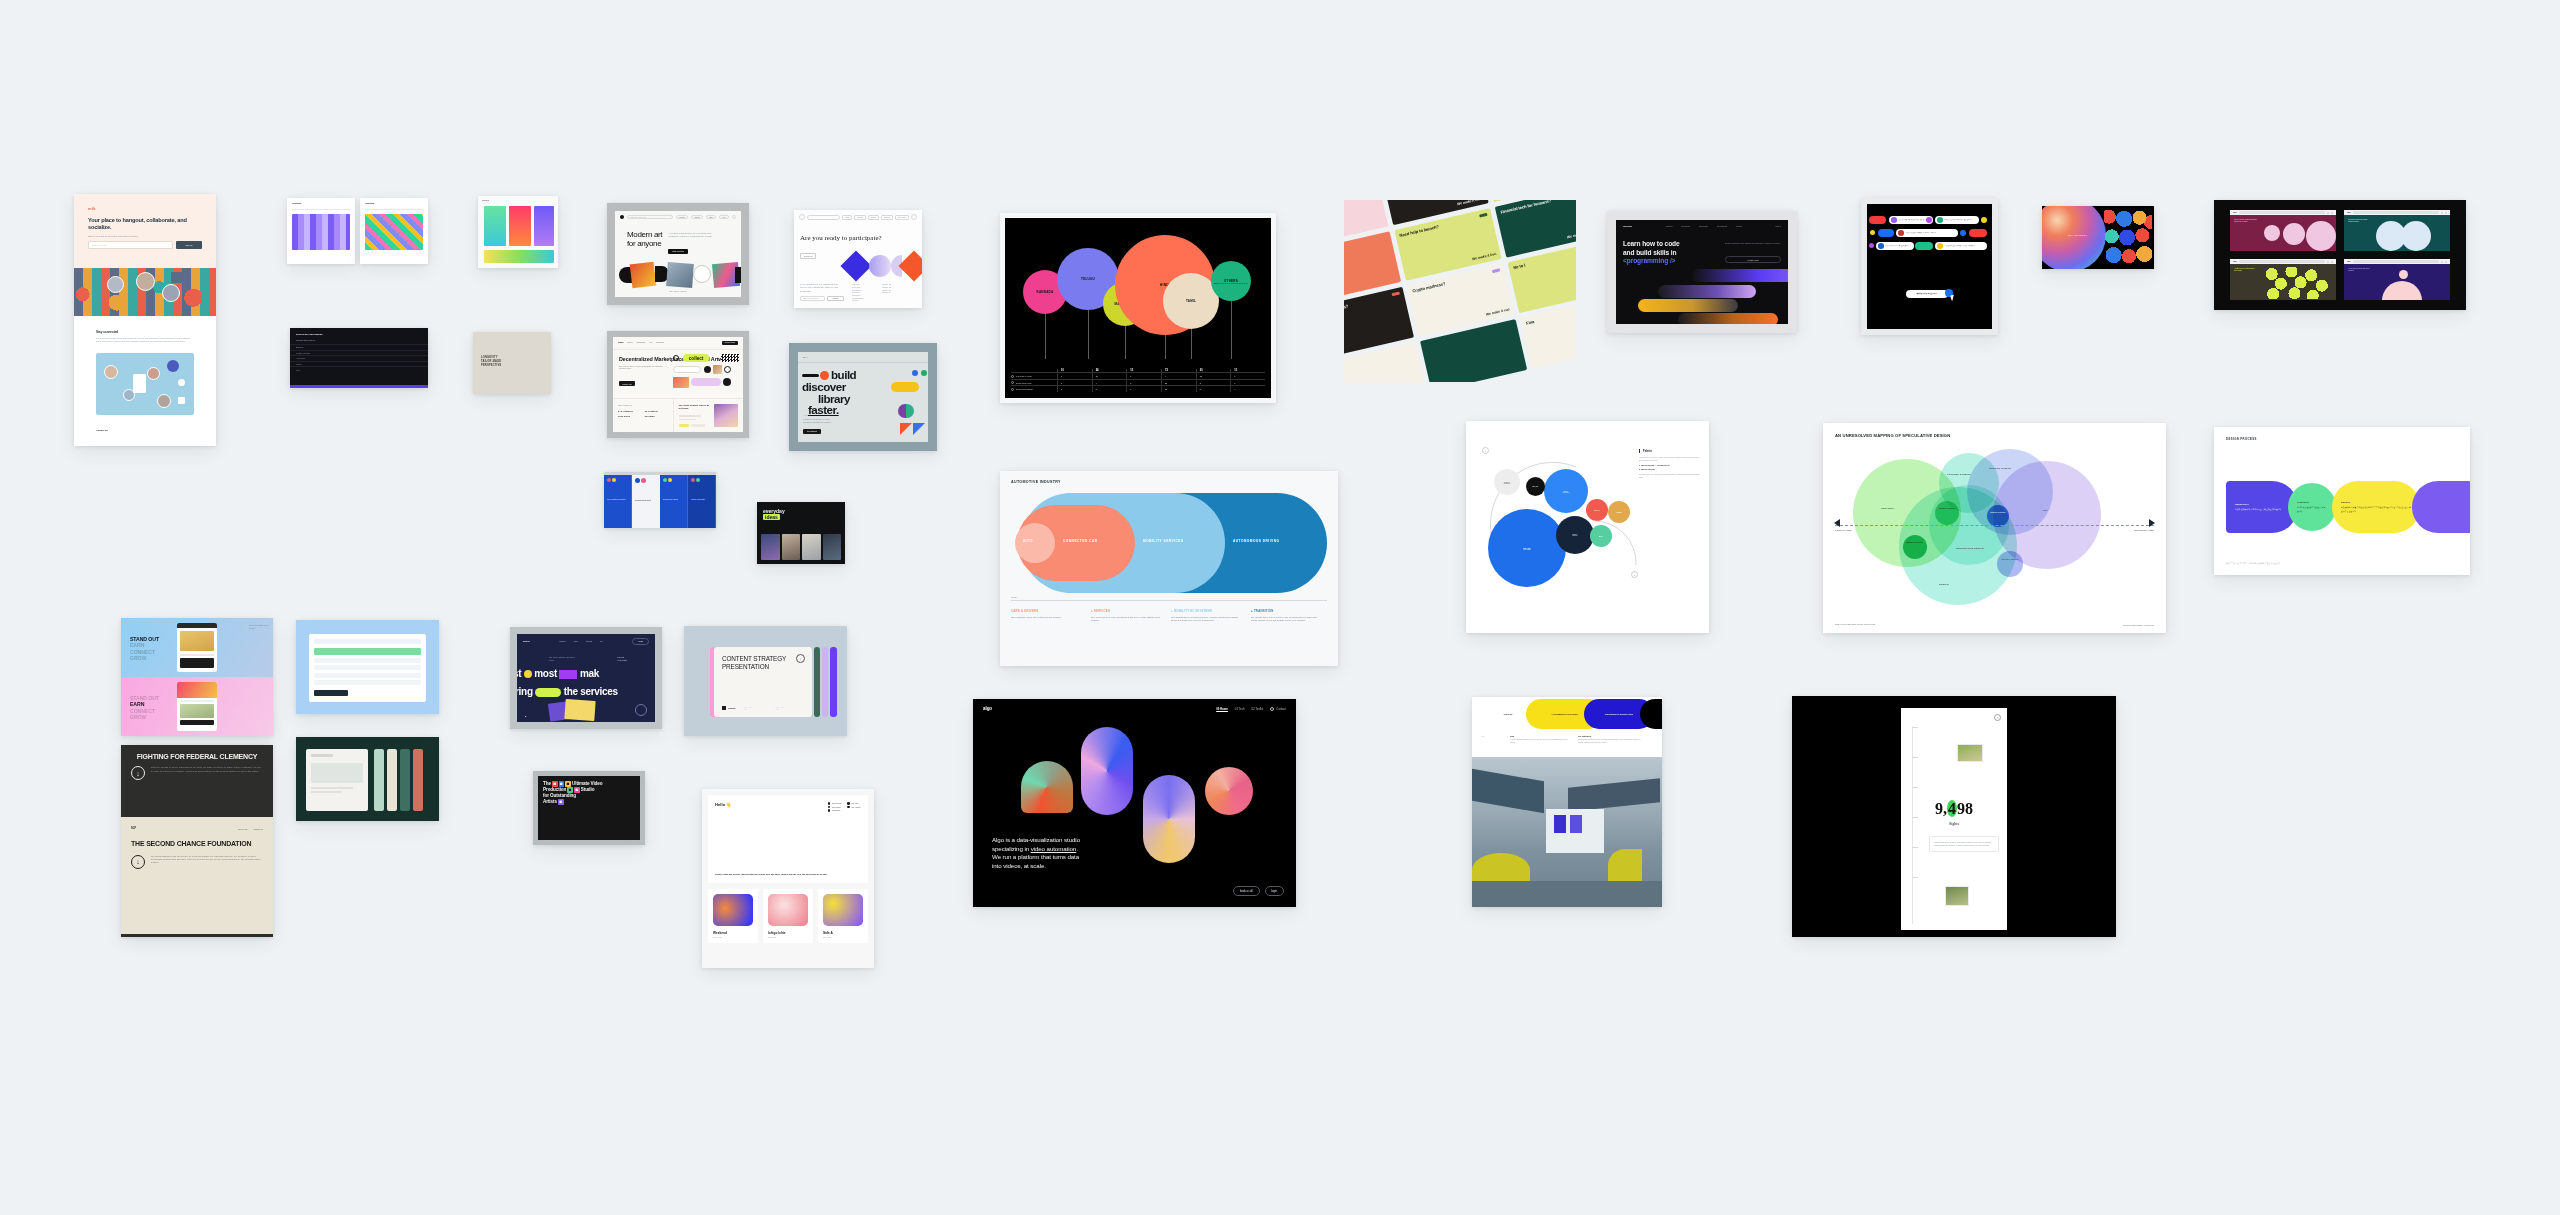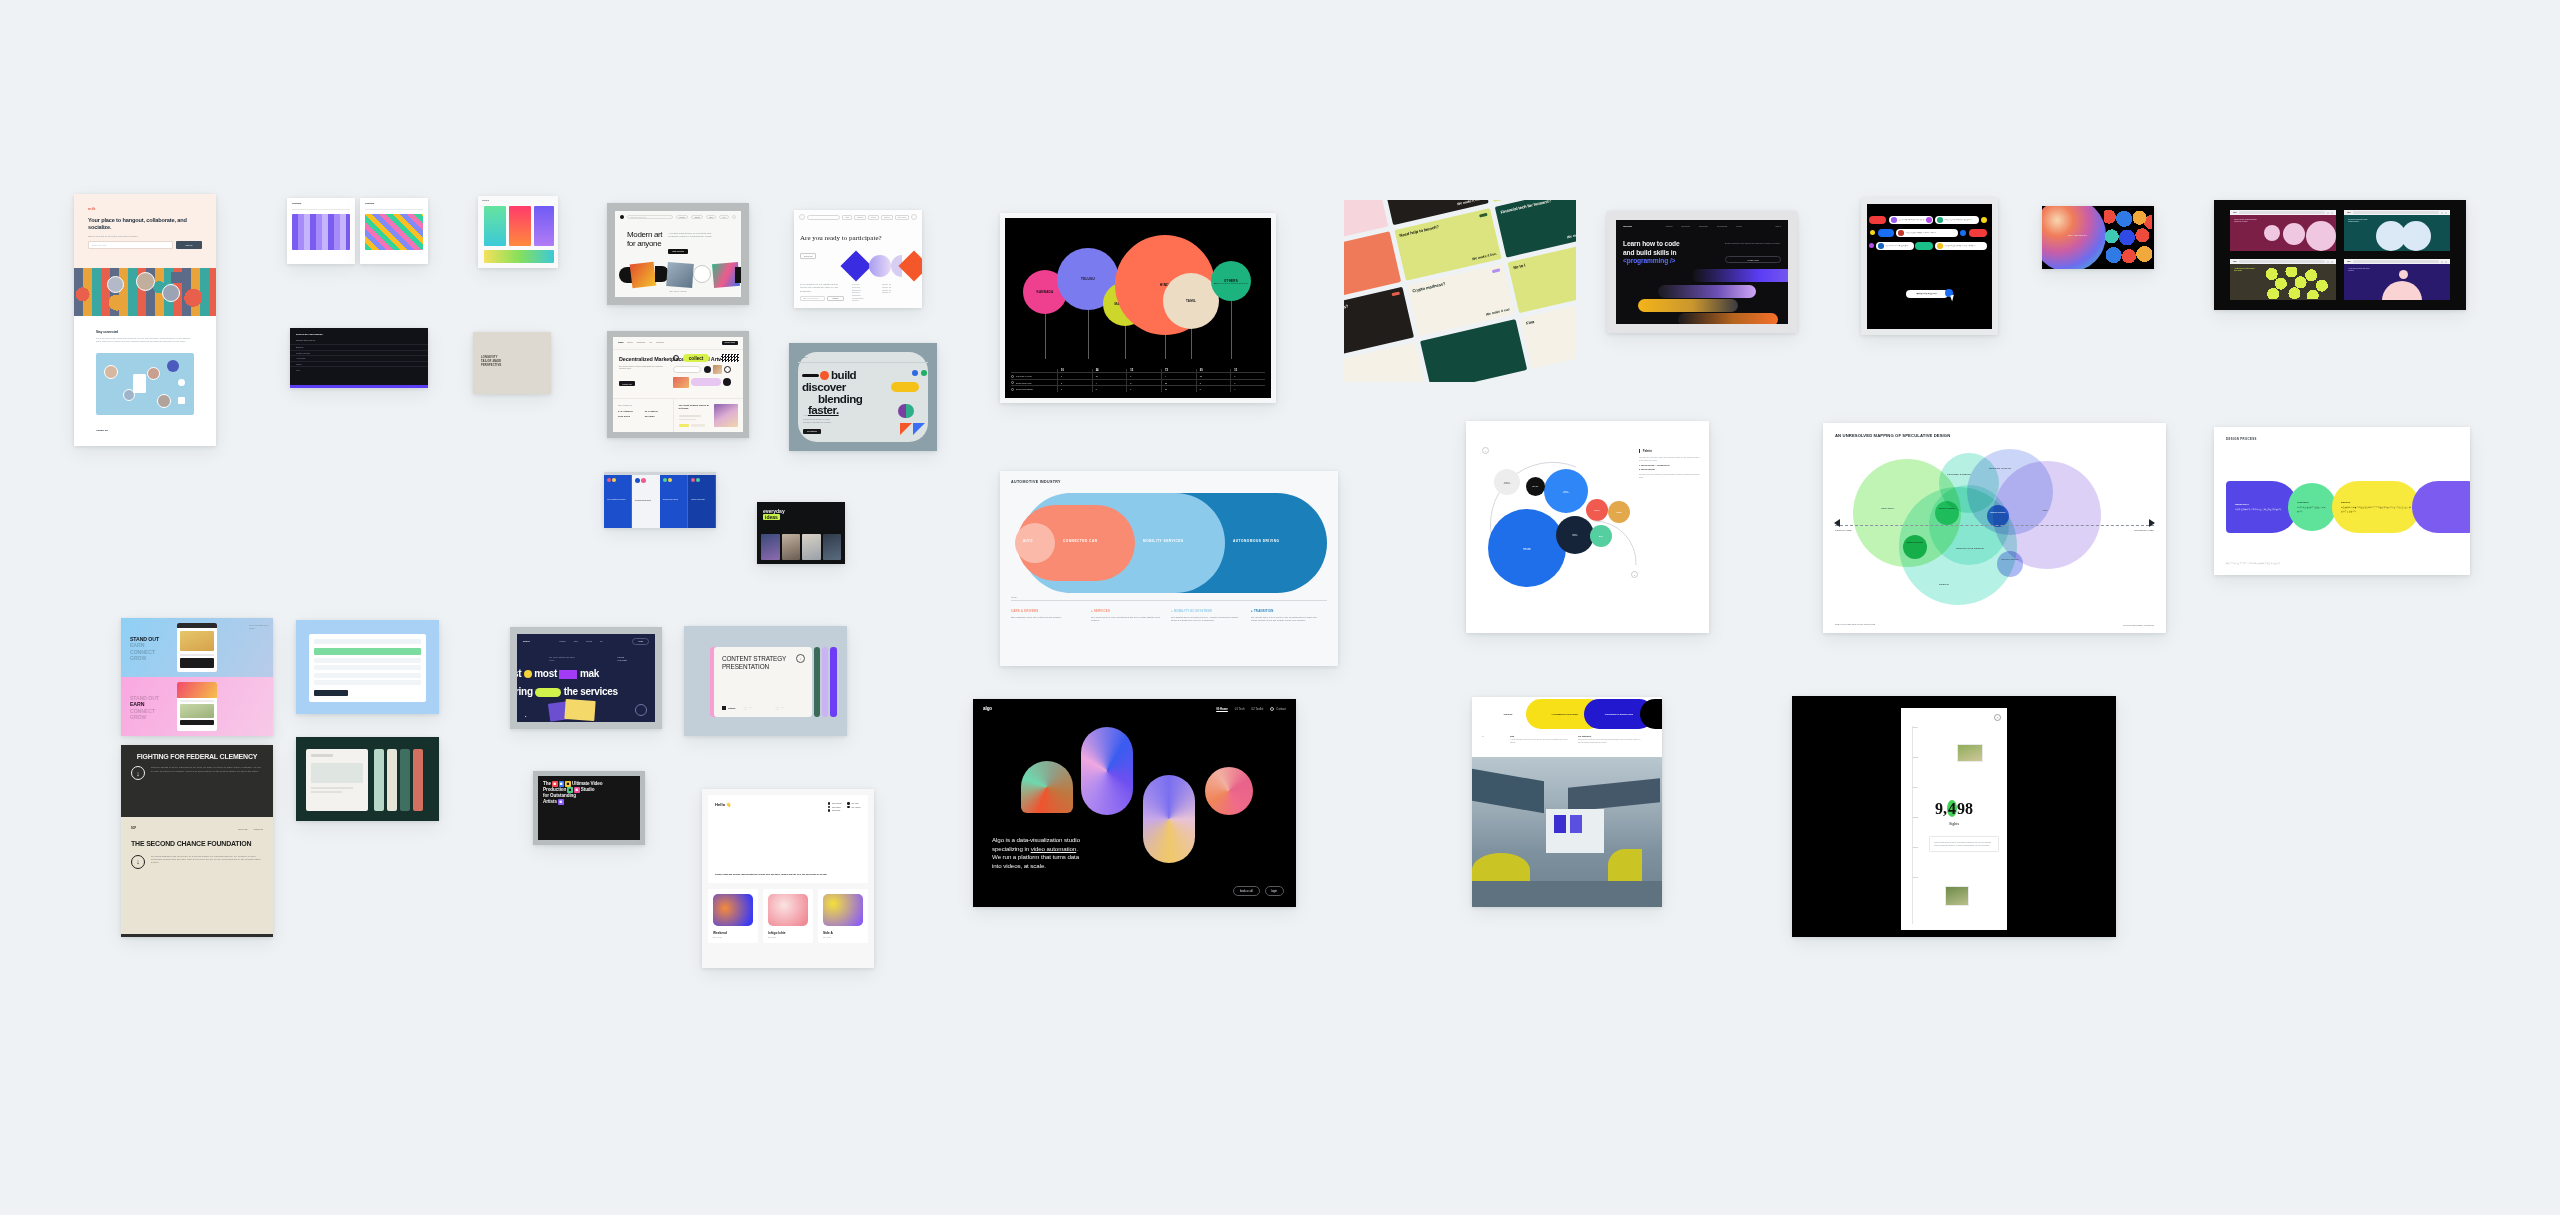--- a/index.html
+++ b/index.html
@@ -90,21 +90,21 @@
   #c9 .win{background:#faf8f5;height:100%;position:relative;overflow:hidden;}
   #c9 .nav{display:flex;align-items:center;gap:4px;padding:4px 5px;border-bottom:.6px solid #eceae6;font-size:1.6px;color:#77726c;}
   #c9 .h{font-size:5.4px;font-weight:700;color:#17161a;line-height:1.25;padding:6px 0 0 6px;letter-spacing:-.1px;}
   #c9 .p{font-size:1.6px;color:#8d887f;line-height:1.6;padding:3px 0 0 6px;width:55px;}
   #c9 .blk{background:#17161a;color:#fff;font-size:1.7px;border-radius:1px;padding:1.6px 3.5px;display:inline-block;margin:4px 0 0 6px;}
   #c9 .collect{position:absolute;left:46%;top:18%;right:3%;bottom:32%;}
   #c9 .split{position:absolute;left:0;right:0;bottom:0;height:34px;border-top:.6px solid #ece9e4;display:flex;}
 
   
   #c10{left:789px; top:343px; width:148px; height:108px; background:#8ba0a8; padding:9px;}
-  #c10 .win{background:#dde2e3;height:100%;position:relative;border-radius:19px;}
+  #c10 .win{background:#dde2e3;height:100%;position:relative;}
   #c10 .tb{display:flex;align-items:center;justify-content:space-between;padding:4px 5px;border-bottom:.6px solid #c9d0d2;font-size:2px;color:#5b676c;}
   #c10 .h{font-size:11.6px;font-weight:700;color:#12171a;line-height:1.02;letter-spacing:-.5px;padding:6px 0 0 4px;}
 
   
   #c11{left:604px; top:472px; width:112px; height:56px; background:#0b3d91;}
   #c11 .mac{height:3px;background:#cfd4d8;}
   #c11 .grid{display:grid;grid-template-columns:repeat(4,1fr);height:calc(100% - 3px);}
   #c11 .cell{border-right:.6px solid rgba(255,255,255,.14);padding:3px;position:relative;}
   #c11 .ct{font-size:1.7px;color:#d9e4f5;line-height:1.45;}
 
@@ -505,21 +505,21 @@
   <div class="card sh" id="c10">
     <div class="win">
       <div class="tb">
         <span>DIVA</span>
         <span style="letter-spacing:3px;">···</span>
       </div>
       <div style="display:flex;align-items:flex-start;position:relative;">
         <div class="h" style="position:relative;z-index:2;">
           <div><span style="display:inline-block;width:17px;height:3px;background:#111;vertical-align:middle;margin-right:1px;border-radius:2px;"></span><span style="display:inline-block;width:9px;height:9px;border-radius:50%;background:#f4582a;vertical-align:middle;margin-right:2px;"></span>build</div>
           <div>discover</div>
-          <div style="padding-left:16px;">blending</div>
+          <div style="padding-left:16px;">library</div>
           <div style="padding-left:6px;text-decoration:underline;">faster.</div>
         </div>
       </div>
       <div style="position:absolute;right:10px;top:18px;width:6px;height:6px;border-radius:50%;background:#2f6ae0;"></div>
       <div style="position:absolute;right:1px;top:18px;width:6px;height:6px;border-radius:50%;background:#1fae63;"></div>
       <div style="position:absolute;right:9px;top:30px;width:28px;height:10px;border-radius:6px;background:#f5c21a;"></div>
       <div style="position:absolute;right:22px;top:52px;width:8px;height:14px;background:#7a3fa0;border-radius:8px 0 0 8px;"></div>
       <div style="position:absolute;right:14px;top:52px;width:8px;height:14px;background:#2fae8a;border-radius:0 8px 8px 0;"></div>
       <div style="position:absolute;right:16px;bottom:7px;width:0;height:0;border-left:12px solid #f4582a;border-bottom:12px solid transparent;"></div>
       <div style="position:absolute;right:3px;bottom:7px;width:0;height:0;border-left:12px solid #3a6ef5;border-bottom:12px solid transparent;"></div>

